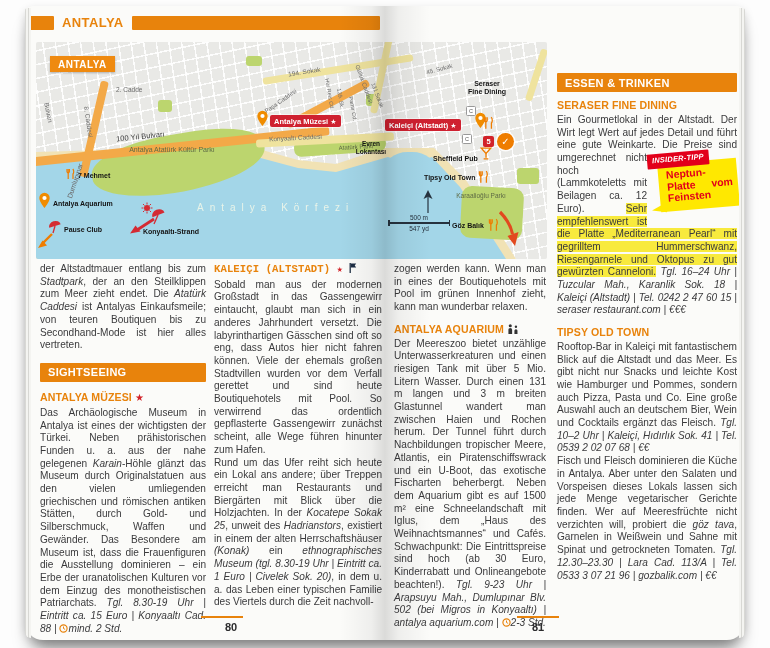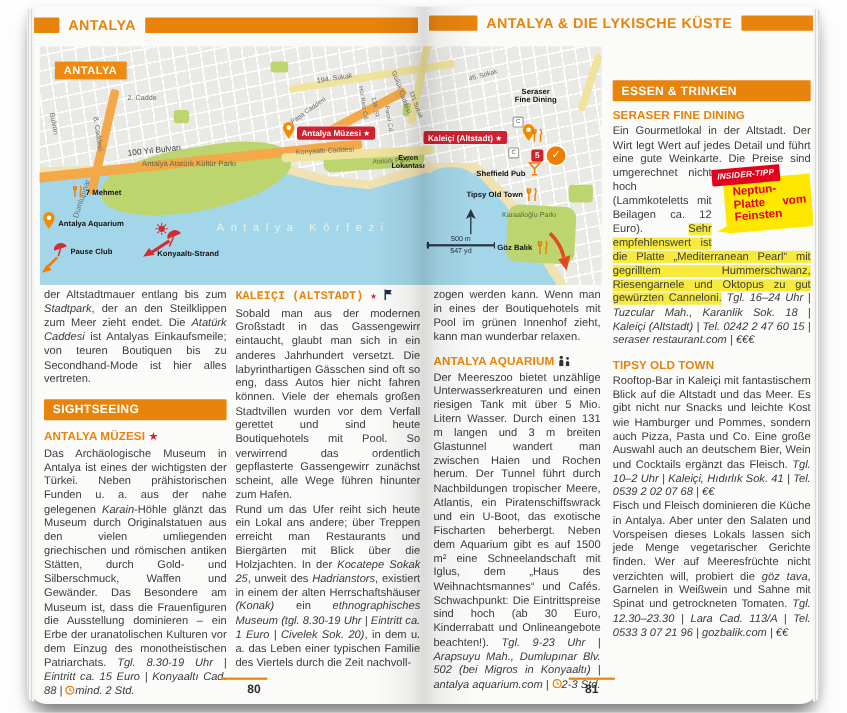--- a/index.html
+++ b/index.html
@@ -92,25 +92,20 @@
   <div class="pages">
     <div class="edge l"></div>
     <div class="edge r"></div>
   </div>
 
   <div class="hdr" id="hdrL">
     <div class="bar" style="width:26px;"></div>
     <div class="ttl">ANTALYA</div>
     <div class="bar" style="flex:1;"></div>
   </div>
-  <div class="hdr" id="hdrR">
-    <div class="bar" style="width:44px;"></div>
-    <div class="ttl">ANTALYA &amp; DIE LYKISCHE KÜSTE</div>
-    <div class="bar" style="flex:1;"></div>
-  </div>
 
   <div id="map">
     <div class="sand"></div>
     <div class="sea"></div>
     <div class="harbor"></div>
 
     <div class="park" style="left:55px;top:92px;width:175px;height:58px;border-radius:48% 38% 55% 45%;transform:rotate(-9deg);"></div>
     <div class="park" style="left:258px;top:96px;width:92px;height:16px;border-radius:7px;transform:rotate(-4deg);"></div>
     <div class="park" style="left:425px;top:145px;width:62px;height:52px;border-radius:10px;transform:rotate(3deg);"></div>
     <div class="park" style="left:330px;top:52px;width:12px;height:12px;border-radius:3px;"></div>

